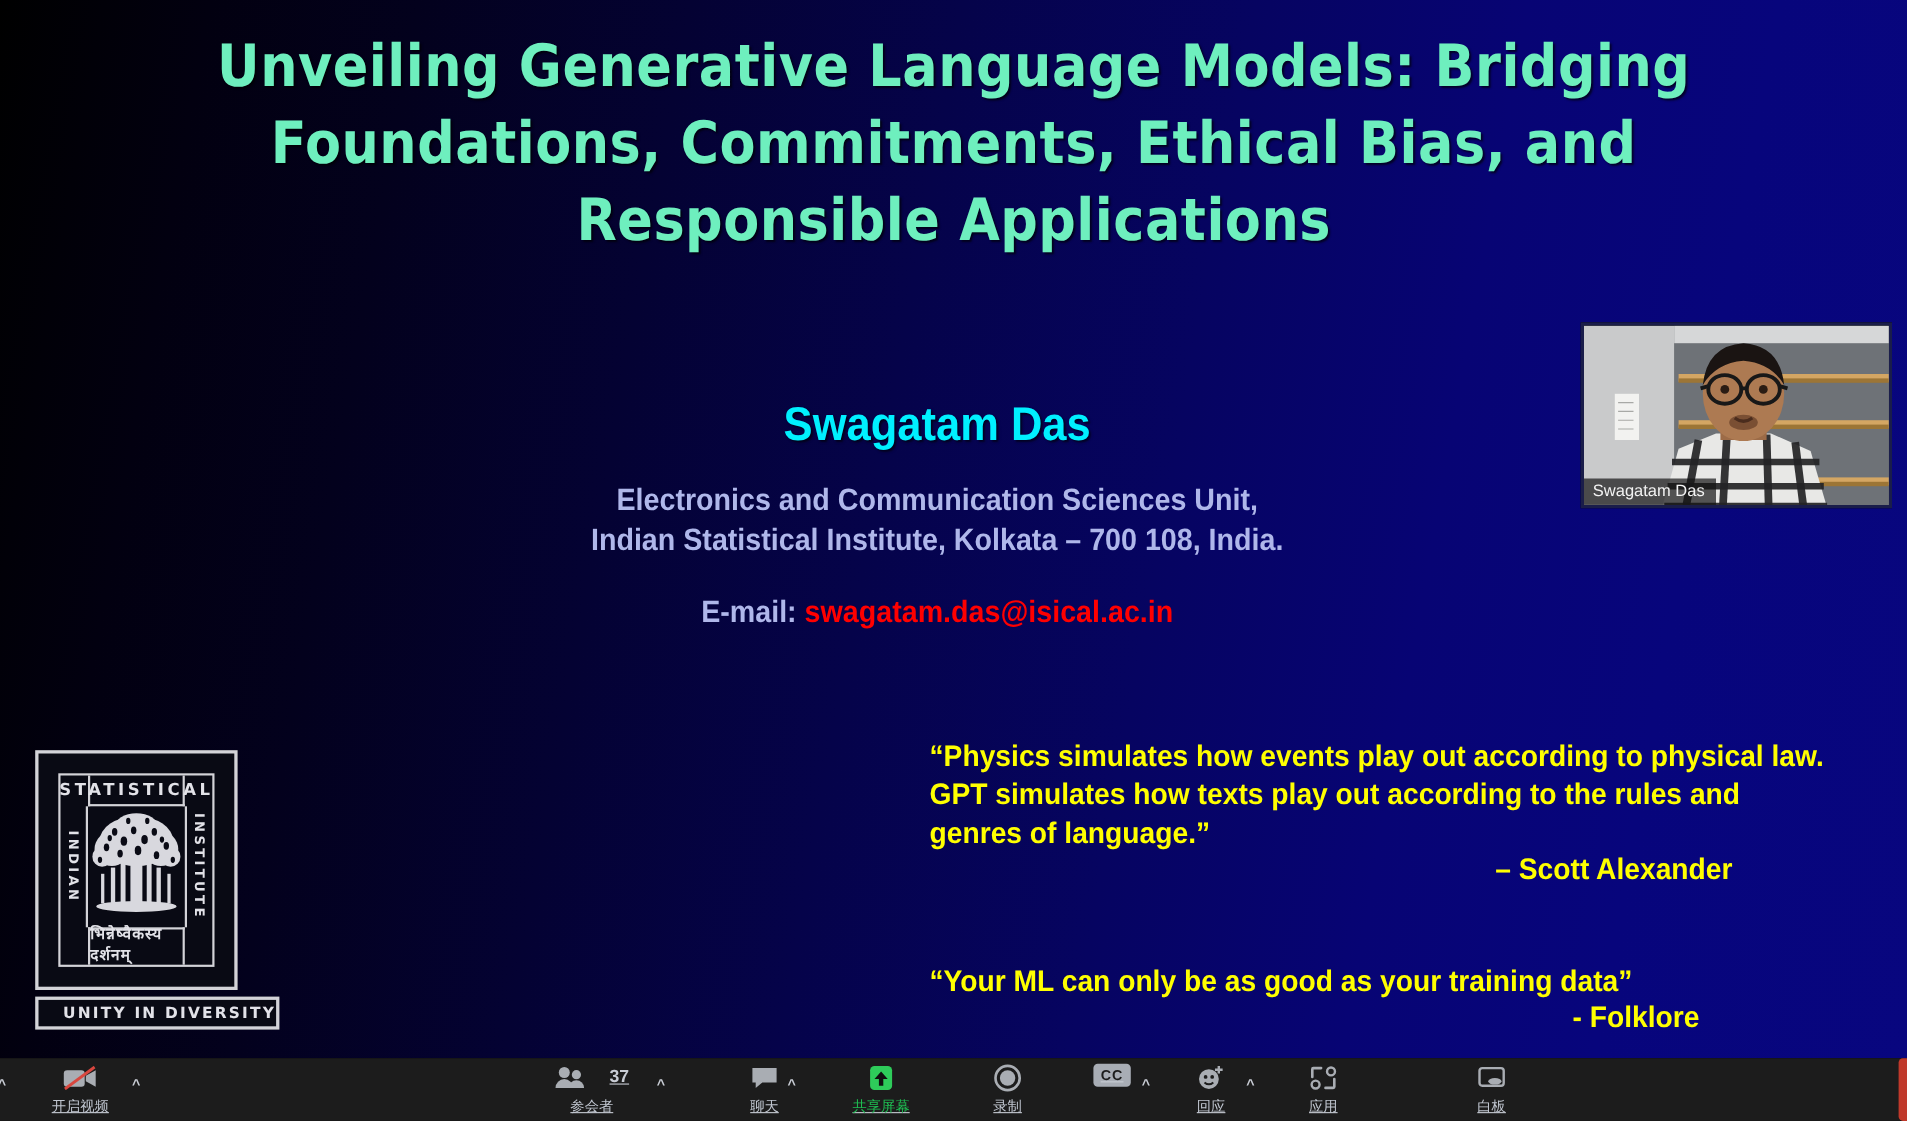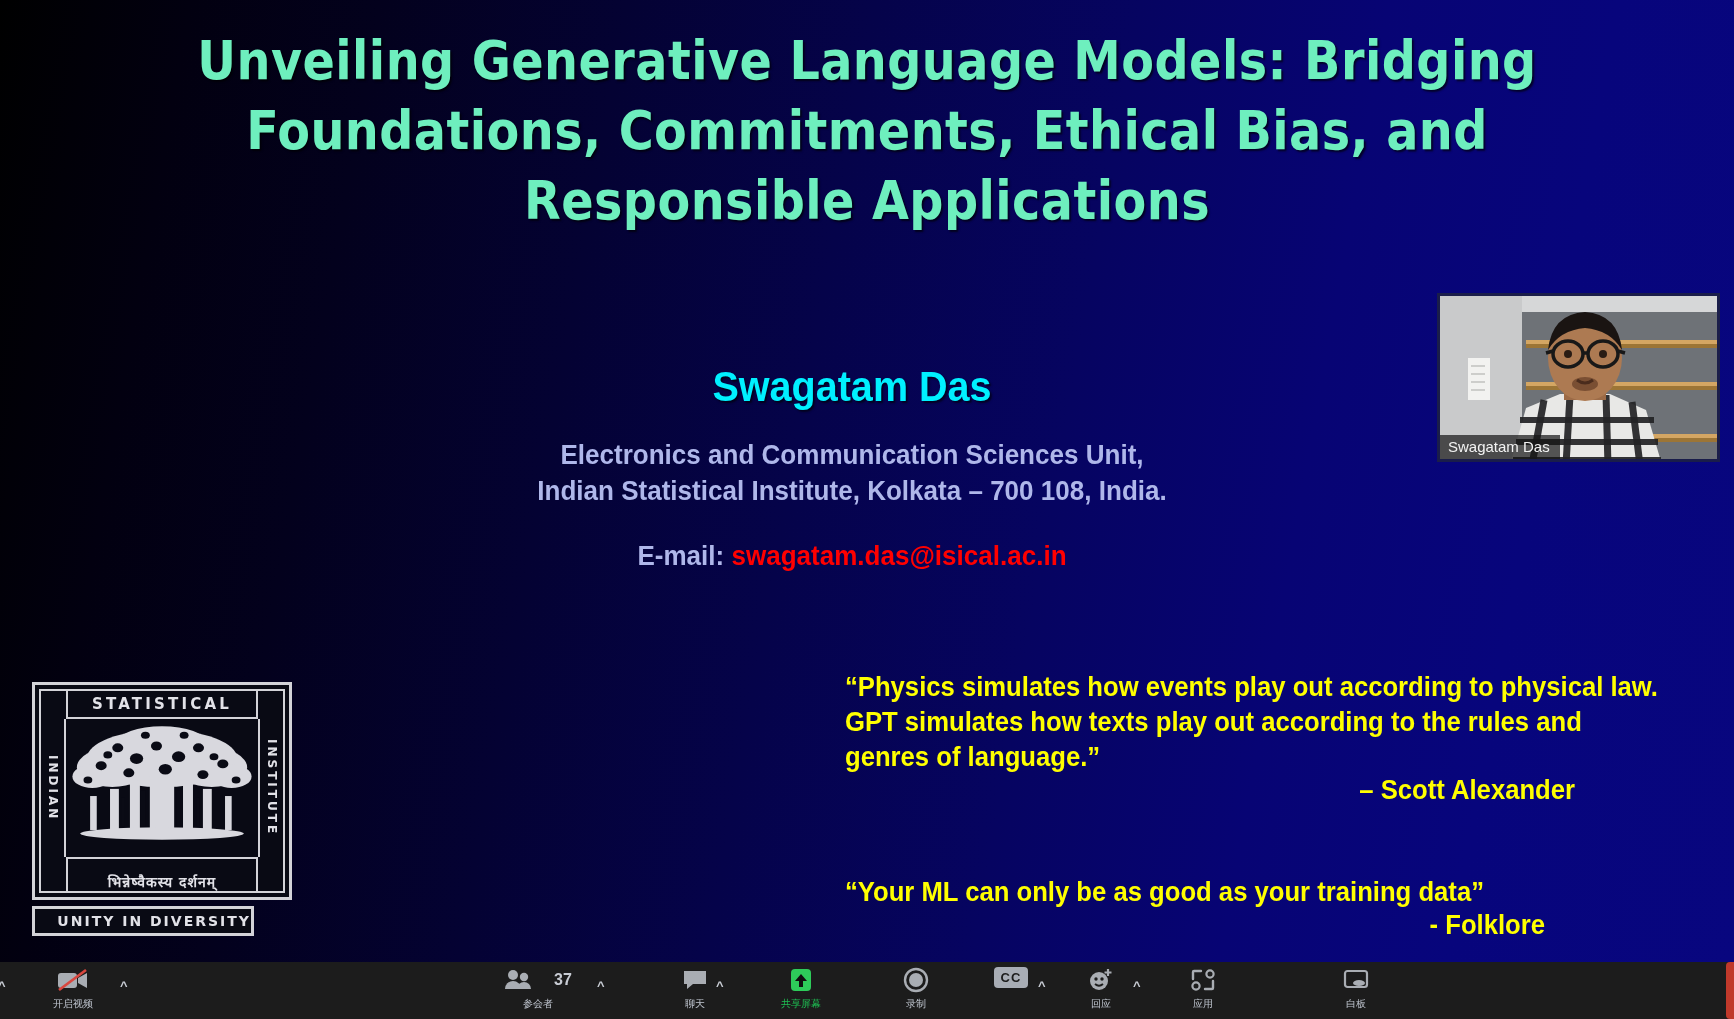--- a/index.html
+++ b/index.html
@@ -93,24 +93,24 @@
     transform: scaleX(0.95); transform-origin: 100% 0;
   }
 
   
   #isi-logo {
     position: absolute; left: 30px; top: 682px;
     width: 225px; height: 258px;
   }
   .logo-main {
     position: absolute; left: 2px; top: 0;
-    width: 260px; height: 218px;
+    width: 184px; height: 218px;
     border: 3px solid #D3D3D8;
     background: #090A14;
-    padding: 4px;
+    padding: 18px;
   }
   .logo-grid {
     position: relative; width: 100%; height: 100%;
     border: 2px solid #D3D3D8;
   }
   .logo-top-band {
     position: absolute; left: 25px; top: 0; right: 25px; height: 28px;
     border-left: 2px solid #D3D3D8; border-right: 2px solid #D3D3D8;
     border-bottom: 2px solid #D3D3D8;
     display: flex; align-items: center; justify-content: center;
@@ -176,23 +176,24 @@
     width: 1734px; height: 57px;
     background: #1C1C1C;
   }
   .tb-item {
     position: absolute; top: 0; height: 57px;
     display: flex; flex-direction: column; align-items: center;
     justify-content: flex-start;
     padding-top: 5px;
     color: #C8CCD4;
     user-select: none;
+    text-decoration: underline;
   }
   .tb-icon { height: 26px; display: flex; align-items: center; justify-content: center; }
-  .tb-label { font-size: 10px; margin-top: 4px; color: #C0C6D0; white-space: nowrap; }
+  .tb-label { font-size: 13px; margin-top: 4px; color: #C0C6D0; white-space: nowrap; }
   .tb-label.green { color: #1EBE52; }
   .tb-caret {
     position: absolute; top: 16px;
     color: #C8CCD4; font-size: 13px; font-weight: bold;
   }
   .badge-count { color: #C8CCD4; font-size: 16px; font-weight: bold; margin-left: 6px; }
   .cc-box {
     background: #A8ADB5; color: #1C1C1C; border-radius: 4px;
     font-size: 13px; font-weight: bold; padding: 3px 7px; letter-spacing: 1px;
   }

